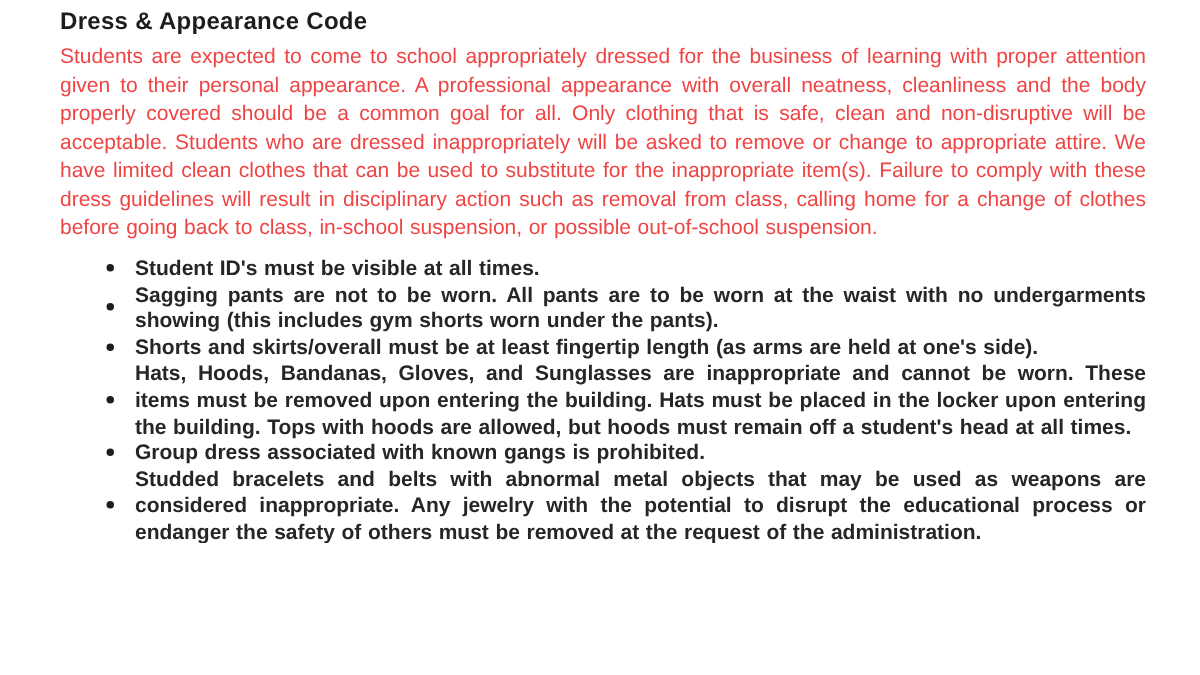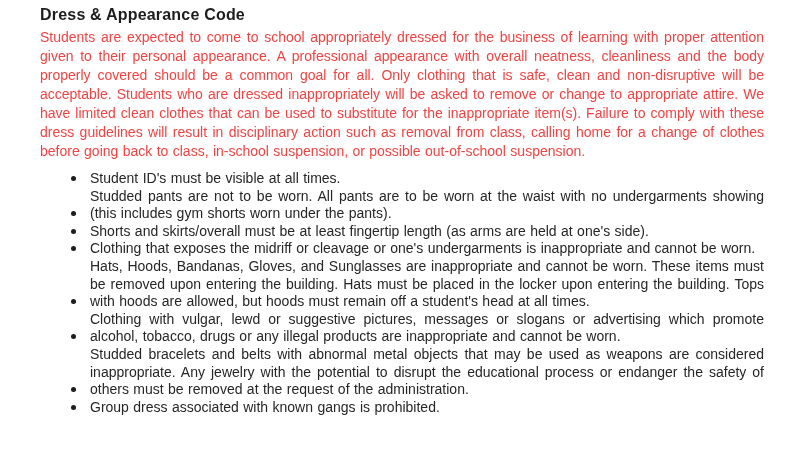--- a/index.html
+++ b/index.html
@@ -31,24 +31,25 @@
     word-spacing: 0.5px;
     color: #ef4444;
   }
   ul.rules {
     list-style: none;
     margin-top: 9px;
     padding-left: 30px;
   }
   ul.rules li {
     display: flex;
-    align-items: flex-end;
+    align-items: center;
     font-size: 14px;
     line-height: 17.6px;
     color: #262626;
+    font-weight: bold;
   }
   .bullet {
     flex: 0 0 20px;
     display: inline-block;
     position: relative;
     height: 17.6px;
   }
   .bullet::before {
     content: "";
     position: absolute;
@@ -73,40 +74,32 @@
 
   <p class="intro">Students are expected to come to school appropriately dressed for the business of learning with proper attention given to their personal appearance. A professional appearance with overall neatness, cleanliness and the body properly covered should be a common goal for all. Only clothing that is safe, clean and non-disruptive will be acceptable. Students who are dressed inappropriately will be asked to remove or change to appropriate attire. We have limited clean clothes that can be used to substitute for the inappropriate item(s). Failure to comply with these dress guidelines will result in disciplinary action such as removal from class, calling home for a change of clothes before going back to class, in-school suspension, or possible out-of-school suspension.</p>
 
   <ul class="rules">
     <li>
       <span class="bullet"></span>
       <span class="rule-text">Student ID's must be visible at all times.</span>
     </li>
     <li>
       <span class="bullet"></span>
-      <span class="rule-text">Studded pants are not to be worn. All pants are to be worn at the waist with no undergarments showing (this includes gym shorts worn under the pants).</span>
+      <span class="rule-text">Sagging pants are not to be worn. All pants are to be worn at the waist with no undergarments showing (this includes gym shorts worn under the pants).</span>
     </li>
     <li>
       <span class="bullet"></span>
       <span class="rule-text">Shorts and skirts/overall must be at least fingertip length (as arms are held at one's side).</span>
     </li>
     <li>
       <span class="bullet"></span>
-      <span class="rule-text">Clothing that exposes the midriff or cleavage or one's undergarments is inappropriate and cannot be worn.</span>
-    </li>
-    <li>
-      <span class="bullet"></span>
       <span class="rule-text">Hats, Hoods, Bandanas, Gloves, and Sunglasses are inappropriate and cannot be worn.  These items must be removed upon entering the building.  Hats must be placed in the locker upon entering the building. Tops with hoods are allowed, but hoods must remain off a student's head at all times.</span>
     </li>
     <li>
       <span class="bullet"></span>
-      <span class="rule-text">Clothing with vulgar, lewd or suggestive pictures, messages or slogans or advertising which promote alcohol, tobacco, drugs or any illegal products are inappropriate and cannot be worn.</span>
+      <span class="rule-text">Group dress associated with known gangs is prohibited.</span>
     </li>
     <li>
       <span class="bullet"></span>
       <span class="rule-text">Studded bracelets and belts with abnormal metal objects that may be used as weapons are considered inappropriate. Any jewelry with the potential to disrupt the educational process or endanger the safety of others must be removed at the request of the administration.</span>
     </li>
-    <li>
-      <span class="bullet"></span>
-      <span class="rule-text">Group dress associated with known gangs is prohibited.</span>
-    </li>
   </ul>
 </div>
 
 </body></html>

